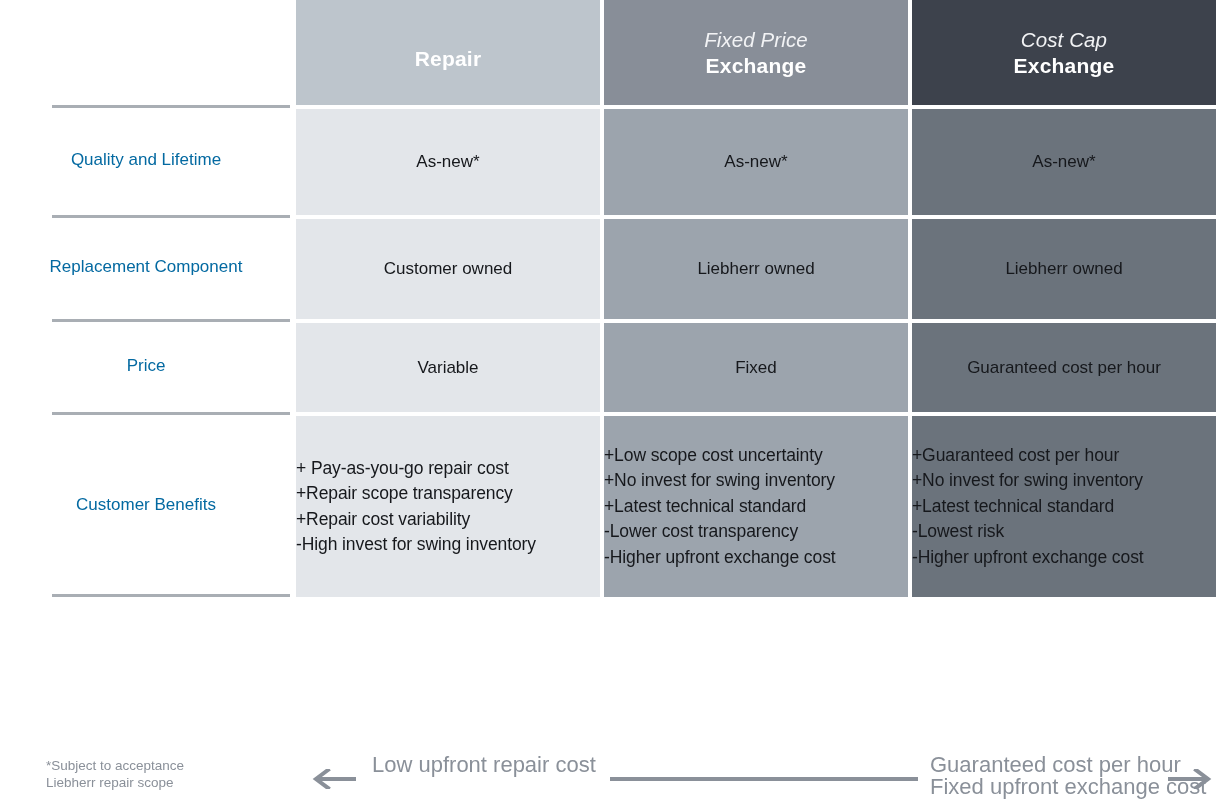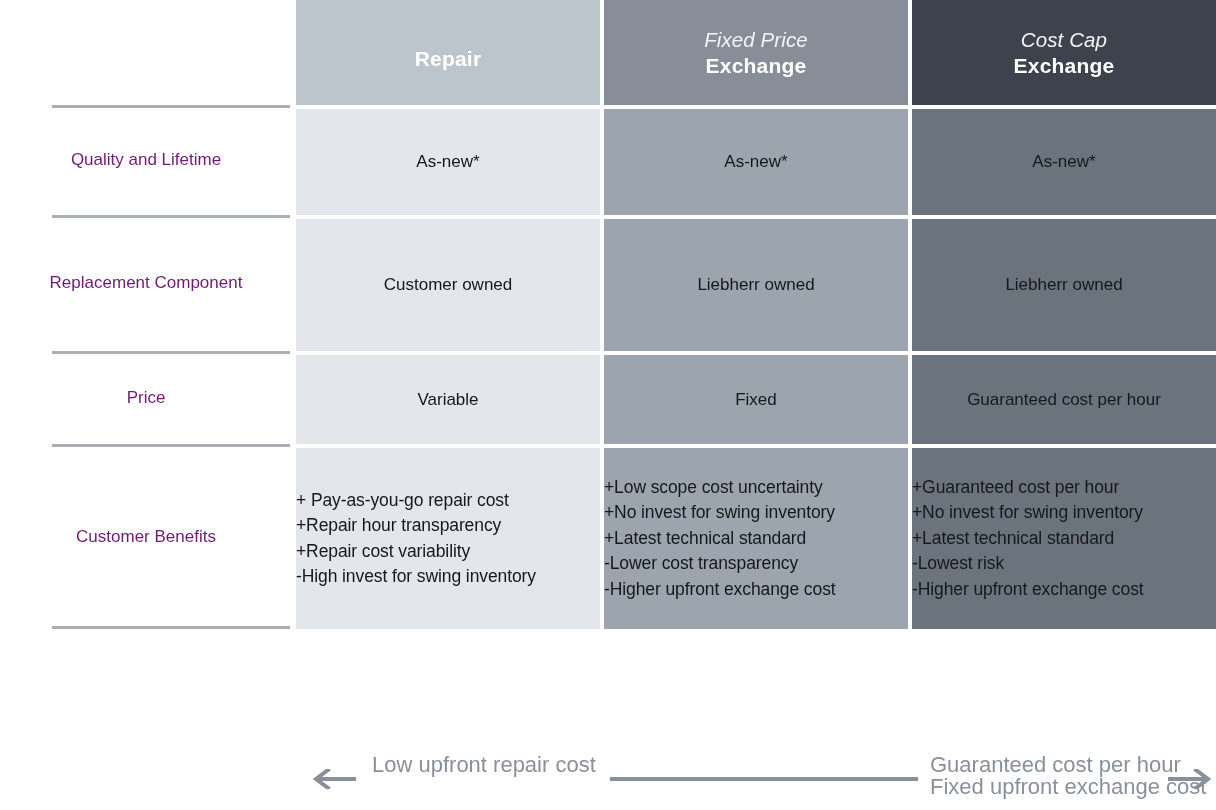--- a/index.html
+++ b/index.html
@@ -80,21 +80,21 @@
   .hdr-c1 { background: #bdc5cc; }
   .hdr-c2 { background: #888e98; }
   .hdr-c3 { background: #3d424c; }
 
   
   .row-label {
     background: #ffffff;
     text-align: center;
     font-size: 17px;
     line-height: 22px;
-    color: #701a75;
+    color: #0369a1;
     padding: 0 18px 0 52px;
     box-sizing: border-box;
     position: relative;
   }
   .row-label .sep {
     position: absolute;
     left: 52px;
     right: 2px;
     top: 0;
     height: 3px;
@@ -221,21 +221,21 @@
         <td class="row-label">
           <div class="sep"></div>
           <span>Quality and Lifetime</span>
         </td>
         <td class="cell c1">As-new*</td>
         <td class="cell c2">As-new*</td>
         <td class="cell c3">As-new*</td>
       </tr>
 
 
-      <tr style="height:136px;">
+      <tr style="height:104px;">
         <td class="row-label">
           <div class="sep"></div>
           <span>Replacement</span>
           <span>Component</span>
         </td>
         <td class="cell c1">Customer owned</td>
         <td class="cell c2">Liebherr owned</td>
         <td class="cell c3">Liebherr owned</td>
       </tr>
 
@@ -251,21 +251,21 @@
 
       <tr style="height:185px;">
         <td class="row-label">
           <div class="sep"></div>
           <div class="sep-bottom"></div>
           <span>Customer Benefits</span>
         </td>
 
         <td class="cell c1 benefits">
           <span class="bline">+ Pay-as-you-go repair cost</span>
-          <span class="bline">+Repair hour transparency</span>
+          <span class="bline">+Repair scope transparency</span>
           <span class="bline">+Repair cost variability</span>
           <span class="bline">-High invest for swing inventory</span>
         </td>
 
         <td class="cell c2 benefits">
           <span class="bline">+Low scope cost uncertainty</span>
           <span class="bline">+No invest for swing inventory</span>
           <span class="bline">+Latest technical standard</span>
           <span class="bline">-Lower cost transparency</span>
           <span class="bline">-Higher upfront exchange cost</span>
@@ -276,20 +276,24 @@
           <span class="bline">+No invest for swing inventory</span>
           <span class="bline">+Latest technical standard</span>
           <span class="bline">-Lowest risk</span>
           <span class="bline">-Higher upfront exchange cost</span>
         </td>
       </tr>
 
     </tbody>
   </table>
 
+  <div class="footnote">
+    <span>*Subject to acceptance</span>
+    <span>Liebherr repair scope</span>
+  </div>
 
   <div class="axis">
 
     <div class="arrow arrow-left">
       <svg width="46" height="20" viewBox="0 0 46 20">
         <line x1="6" y1="10" x2="44" y2="10" stroke="#8a9099" stroke-width="4"></line>
         <polyline points="16,1 4,10 16,19" fill="none" stroke="#8a9099" stroke-width="4" stroke-linecap="square"></polyline>
       </svg>
     </div>
 

